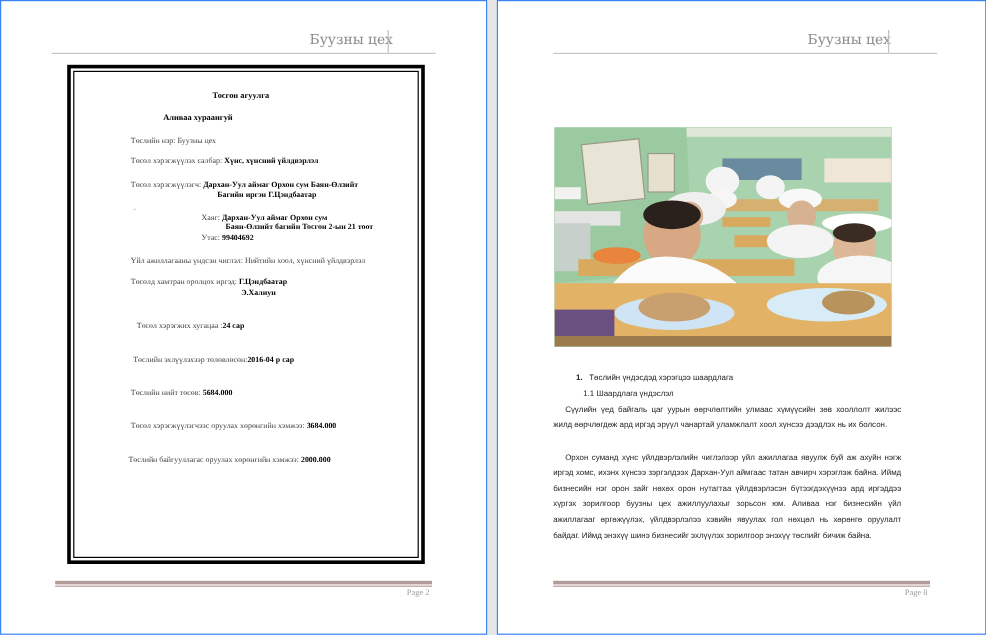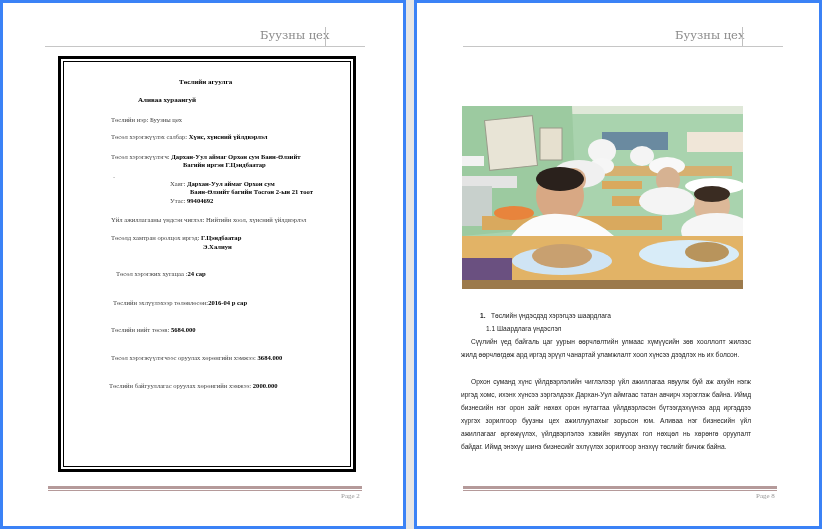--- a/index.html
+++ b/index.html
@@ -5,21 +5,21 @@
   html, body { margin: 0; padding: 0; }
   body {
     width: 822px; height: 529px; overflow: hidden;
     background: #e6e6e6;
     position: relative;
     font-family: "Liberation Serif", serif;
   }
   .page {
     position: absolute; top: 0;
     background: #ffffff;
-    border: 3px solid #3b82f6;
+    border: 1px solid #3b82f6;
     box-sizing: border-box;
   }
   #page2 { left: 0; width: 406px; height: 529px; }
   #page3 { left: 414px; width: 408px; height: 529px; }
 
   .header-text {
     position: absolute; top: 25px;
     font-family: "DejaVu Serif", serif;
     font-size: 11.5px; color: #8a8a8a;
   }
@@ -71,21 +71,21 @@
 
 <div class="page" id="page2">
   <span class="header-text" style="left:257px;">Буузны цех</span>
   <div class="header-sep" style="left:322px;"></div>
   <div class="header-line" style="left:42px; width:320px;"></div>
 
   <div class="frame-outer">
     <div class="frame-inner"></div>
   </div>
 
-  <div class="p2 title" style="left:176px; top:75px;">Төслийн агуулга</div>
+  <div class="p2 title" style="left:176px; top:75px;">Тосгон агуулга</div>
   <div class="p2 title" style="left:135px; top:93px;">Аливаа хураангуй</div>
 
   <div class="p2" style="left:108px; top:113px;">
     <span>Төслийн нэр:</span>
     <span>Буузны цех</span>
   </div>
 
   <div class="p2" style="left:108px; top:130px;">
     <span>Төсөл хэрэгжүүлэх салбар:</span>
     <b>Хүнс, хүнсний үйлдвэрлэл</b>

